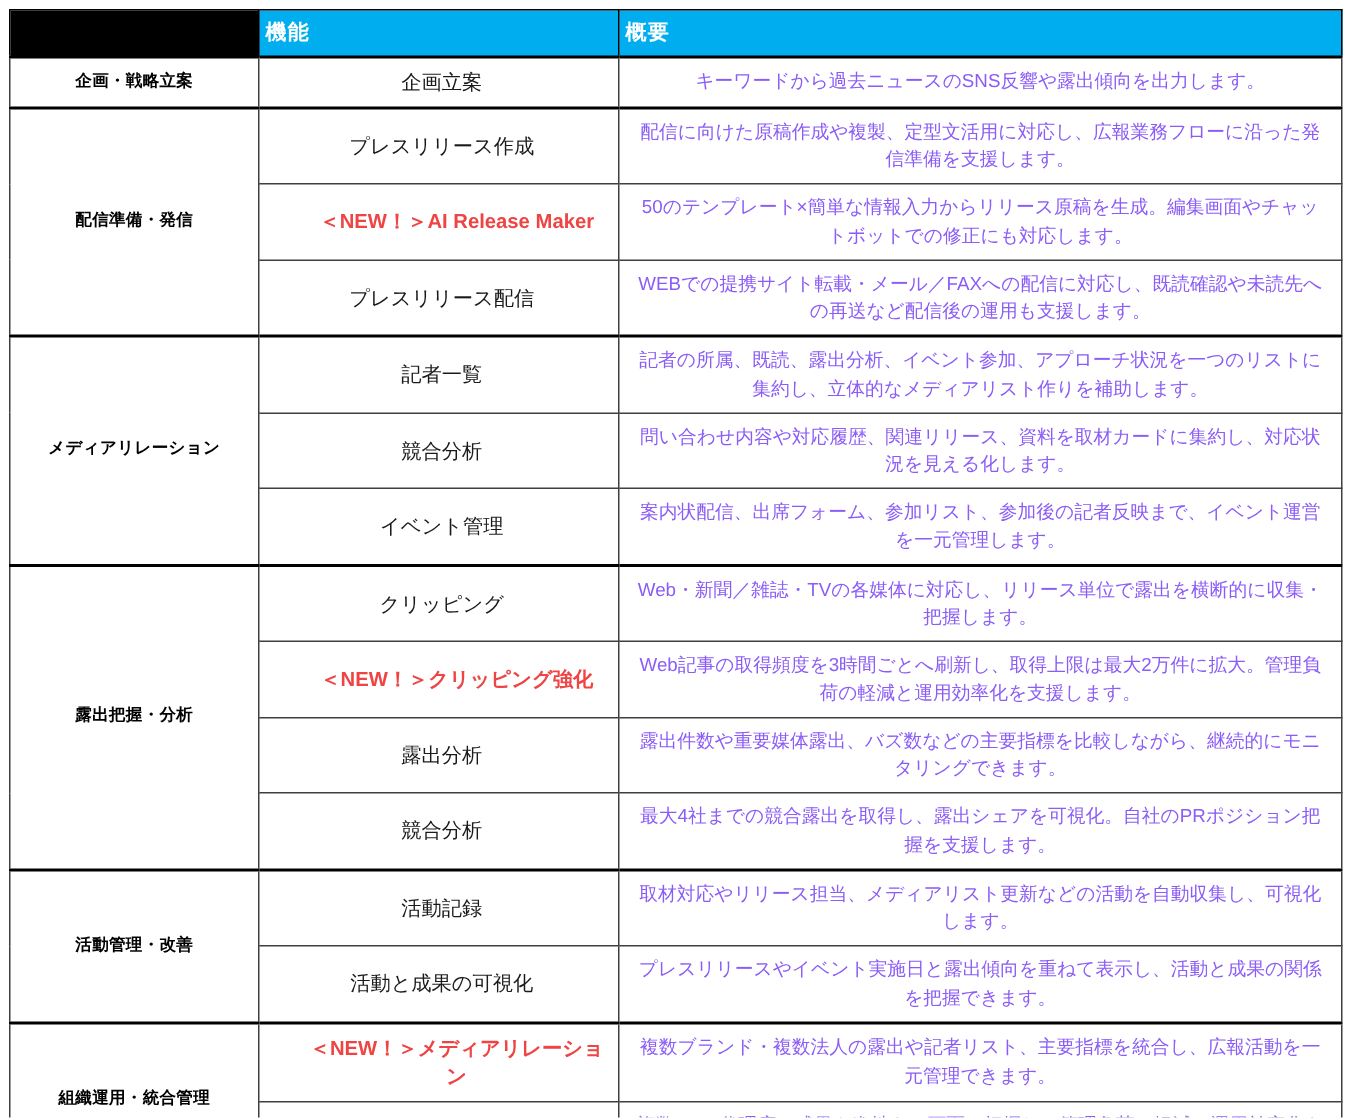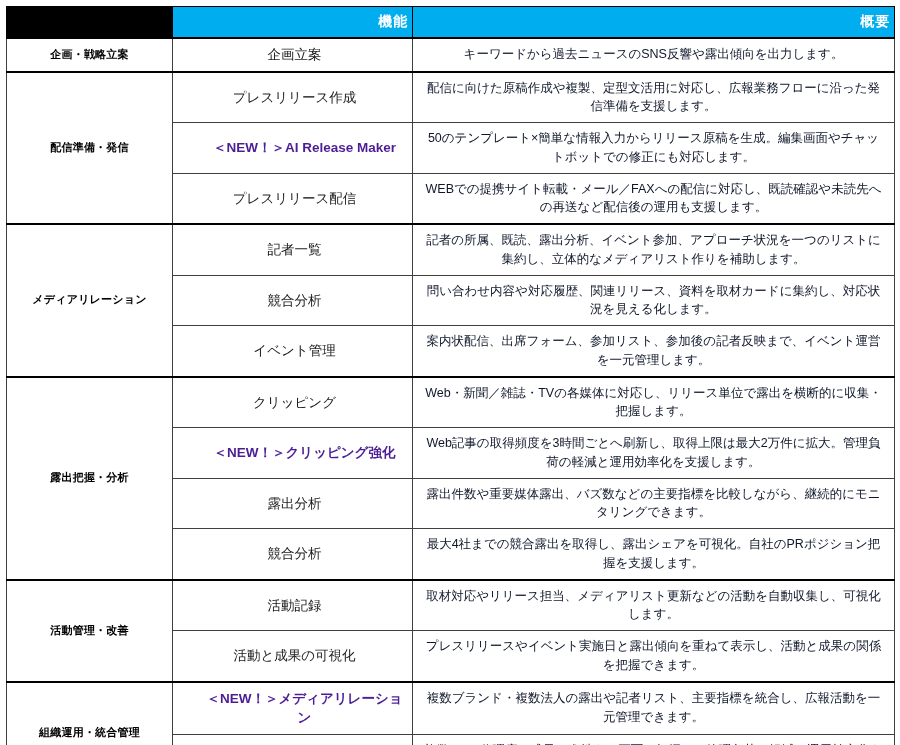--- a/index.html
+++ b/index.html
@@ -28,21 +28,21 @@
   }
   table.matrix col.c-cat { width: 166px; }
   table.matrix col.c-fn  { width: 240px; }
   table.matrix col.c-desc{ width: 482px; }
 
   thead th {
     background: #00AEEF;
     color: #ffffff;
     font-size: 14px;
     font-weight: bold;
-    text-align: right;
+    text-align: left;
     height: 26px;
     padding: 2px 4px;
     border: 1px solid #000000;
     letter-spacing: 0.06em;
   }
   thead th.blank {
     background: #000000;
     border: 1px solid #000000;
   }
 
@@ -63,27 +63,27 @@
     color: #000000;
     letter-spacing: 0.02em;
     padding: 4px 2px;
   }
   td.fn {
     font-size: 13.5px;
     color: #1a1a1a;
     padding-left: 12px;
   }
   td.fn.new {
-    color: #4c1d95;
+    color: #ef4444;
     font-weight: bold;
     padding-left: 32px;
   }
   td.desc {
     font-size: 12.5px;
-    color: #0f172a;
+    color: #8b5cf6;
     line-height: 1.5;
     padding-left: 10px;
     padding-right: 10px;
   }
   tr.band-top td { border-top: 2px solid #000000; }
 </style>
 </head>
 <body>
 
 <div class="sheet">

